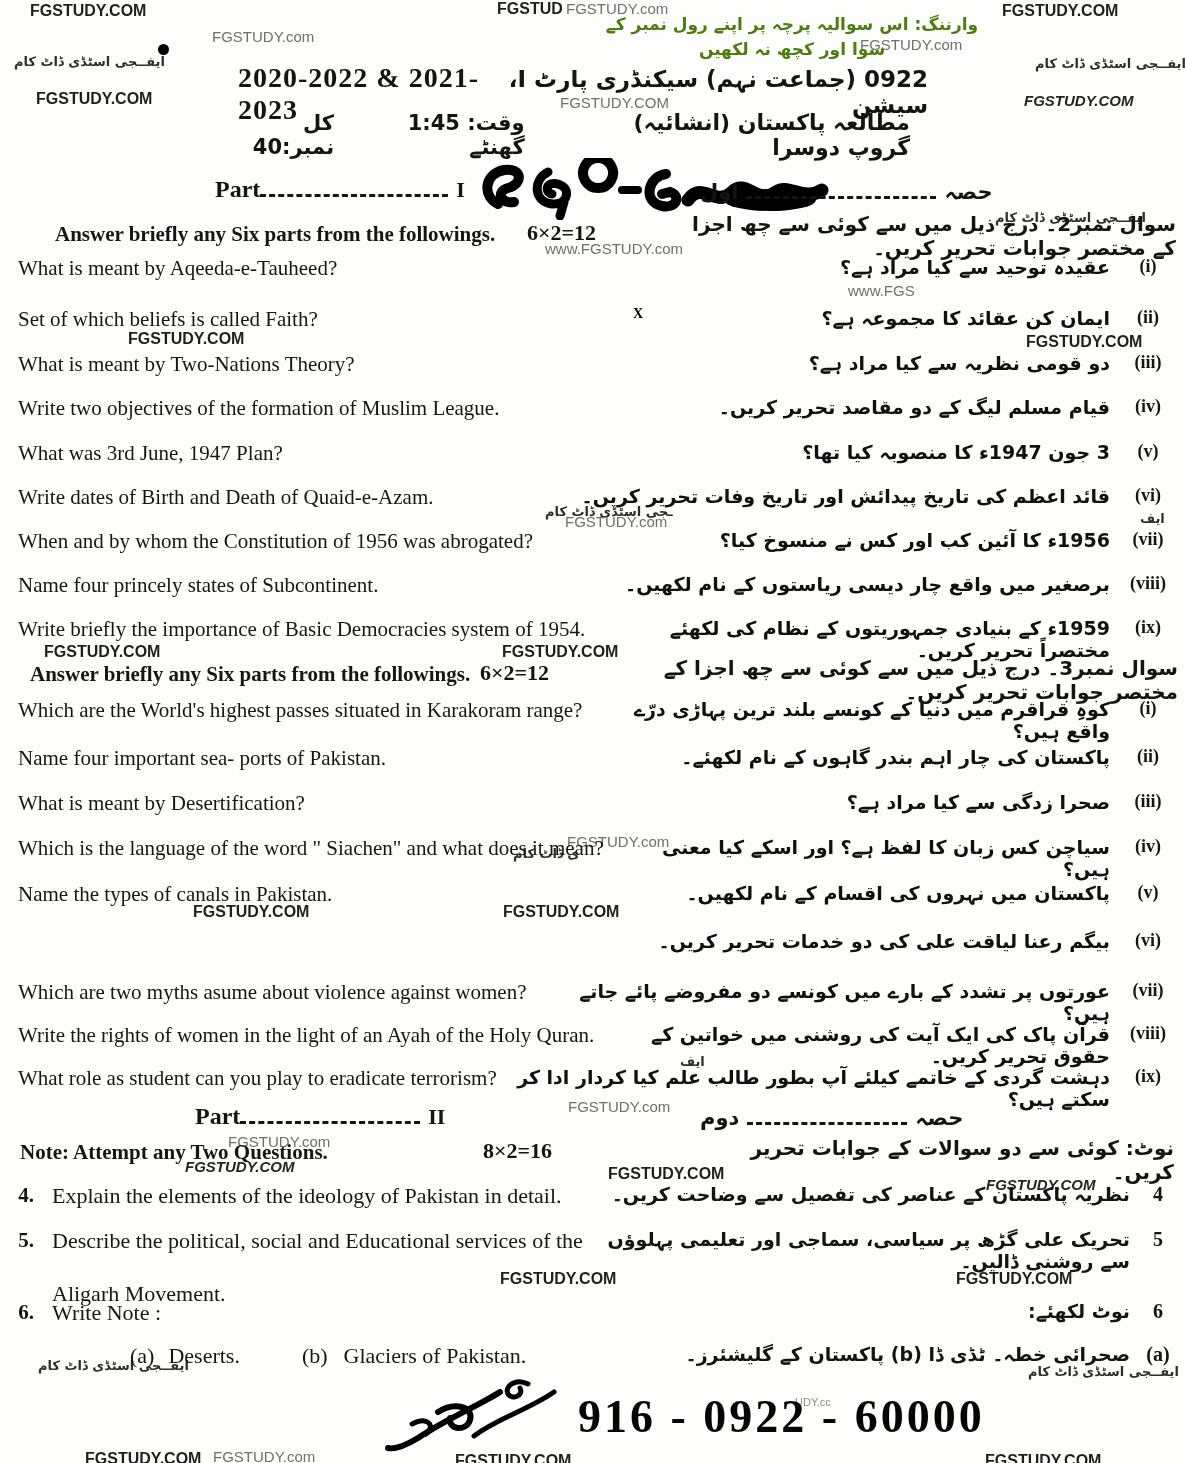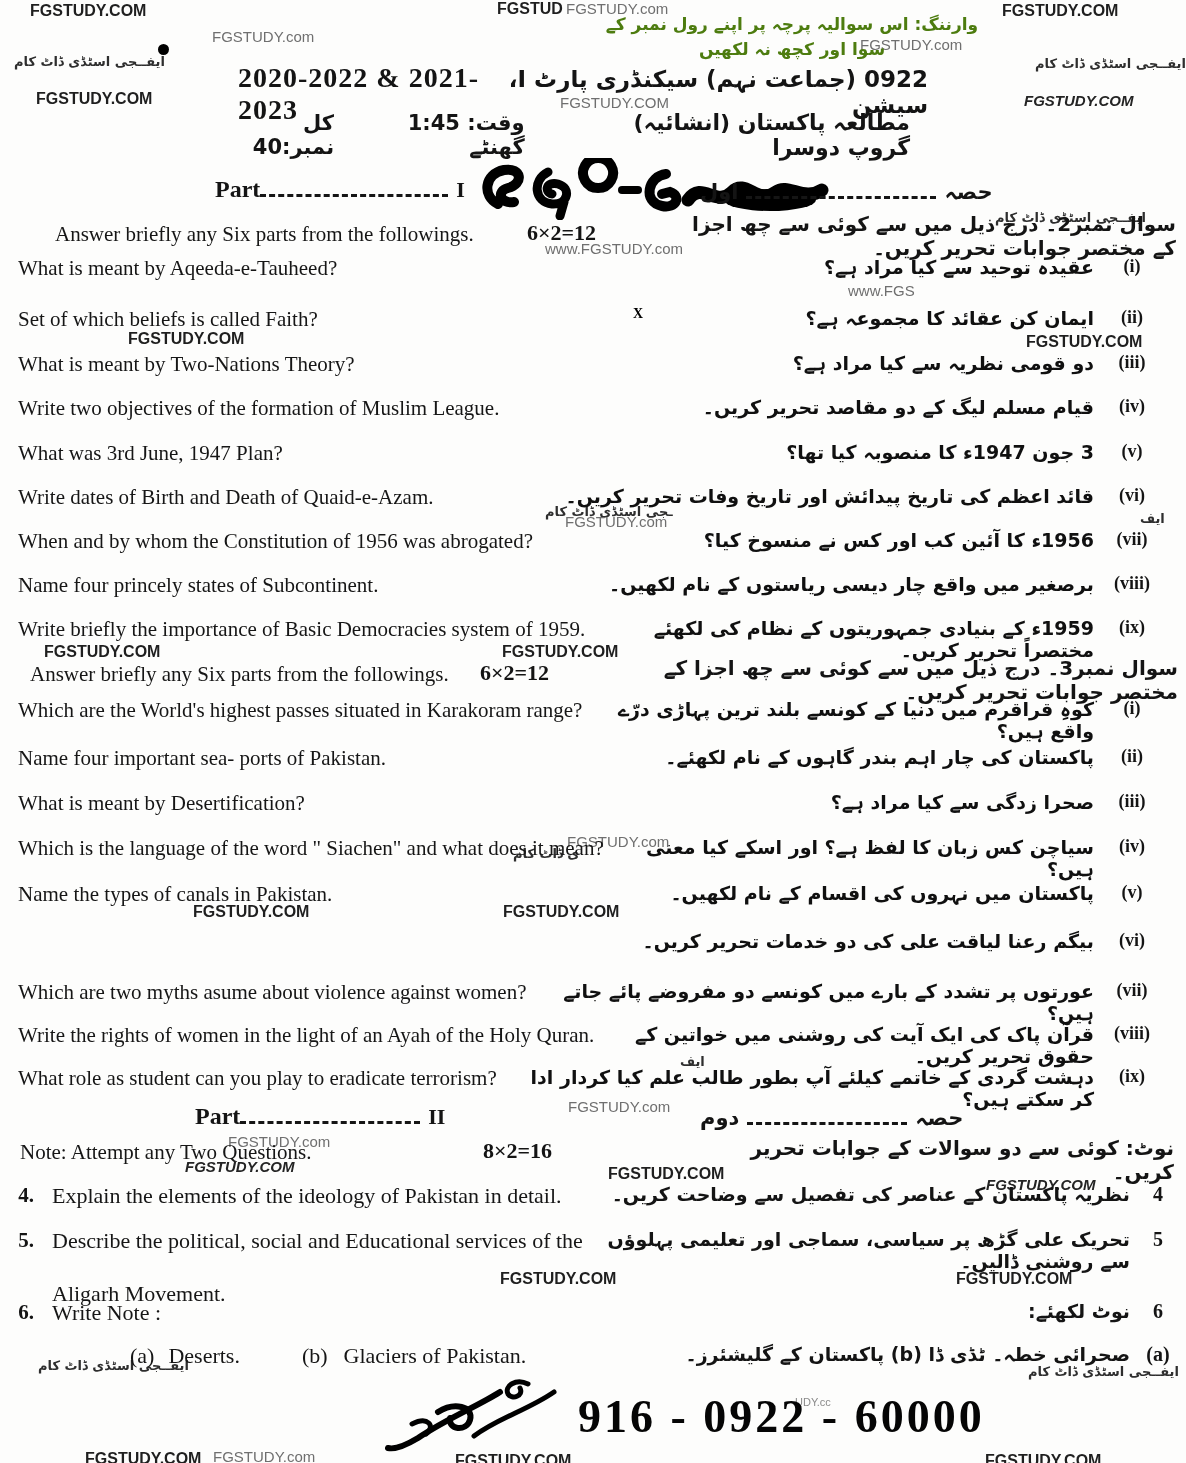--- a/index.html
+++ b/index.html
@@ -26,26 +26,26 @@
   .sub{font:700 22px "DejaVu Sans",sans-serif;direction:rtl;}
   .tim,.tot{font:700 21px "DejaVu Sans",sans-serif;direction:rtl;}
   .dot{top:44px;left:158px;width:11px;height:11px;border-radius:50%;background:#000;}
   
   .partrow{display:flex;align-items:baseline;}
   .part-en{font:700 24px "Liberation Serif",serif;}
   .pnum{font:700 22px "Liberation Serif",serif;}
   .pdash{display:inline-block;height:15px;border-bottom:3px dashed #151515;}
   .pur{font:700 21px "DejaVu Sans",sans-serif;direction:rtl;}
   
-  .qr{position:absolute;left:18px;right:16px;display:flex;align-items:flex-start;}
+  .qr{position:absolute;left:18px;right:0;display:flex;align-items:flex-start;}
   .qr .en{font:400 21px "Liberation Serif",serif;white-space:nowrap;color:#161616;}
   .qr .ur{flex:1;text-align:right;direction:rtl;font:700 19px "DejaVu Sans",sans-serif;
           padding-left:14px;color:#101010;}
   .qr .rn{flex:0 0 76px;text-align:center;font:700 18px "Liberation Serif",serif;}
-  .introrow .en{font-weight:400;}
+  .introrow .en{font-weight:700;}
   .marks{font:700 22px "Liberation Serif",serif;position:absolute;}
   .intro-ur{position:absolute;direction:rtl;text-align:right;font:700 20px "DejaVu Sans",sans-serif;}
   
   .qr2{position:absolute;left:0;right:0;display:flex;align-items:flex-start;}
   .qr2 .ln{flex:0 0 52px;text-align:center;font:700 21px "Liberation Serif",serif;}
   .qr2 .en{font:400 22px "Liberation Serif",serif;white-space:nowrap;color:#161616;}
   .qr2 .ur{flex:1;text-align:right;direction:rtl;font:700 19px "DejaVu Sans",sans-serif;padding-left:14px;}
   .qr2 .rn{flex:0 0 56px;text-align:center;font:700 20px "Liberation Serif",serif;}
   .bold{font-weight:700;}
   .scribble{position:absolute;}
@@ -176,21 +176,21 @@
     <span class="en">When and by whom the Constitution of 1956 was abrogated?</span>
     <span class="ur">1956ء کا آئین کب اور کس نے منسوخ کیا؟</span>
     <span class="rn">(vii)</span>
   </div>
   <div class="qr" style="top:573px;">
     <span class="en">Name four princely states of Subcontinent.</span>
     <span class="ur">برصغیر میں واقع چار دیسی ریاستوں کے نام لکھیں۔</span>
     <span class="rn">(viii)</span>
   </div>
   <div class="qr" style="top:617px;">
-    <span class="en">Write briefly the importance of Basic Democracies system of 1959.</span>
+    <span class="en">Write briefly the importance of Basic Democracies system of 1954.</span>
     <span class="ur">1959ء کے بنیادی جمہوریتوں کے نظام کی لکھئے مختصراً تحریر کریں۔</span>
     <span class="rn">(ix)</span>
   </div>
 
   <div class="qr introrow" style="top:662px;left:30px;right:560px;">
     <span class="en">Answer briefly any Six parts from the followings.</span>
   </div>
   <span class="marks" style="top:660px;left:480px;">6×2=12</span>
   <div class="intro-ur" style="top:656px;right:8px;width:540px;">سوال نمبر3۔ درج ذیل میں سے کوئی سے چھ اجزا کے مختصر جوابات تحریر کریں۔</div>
 

